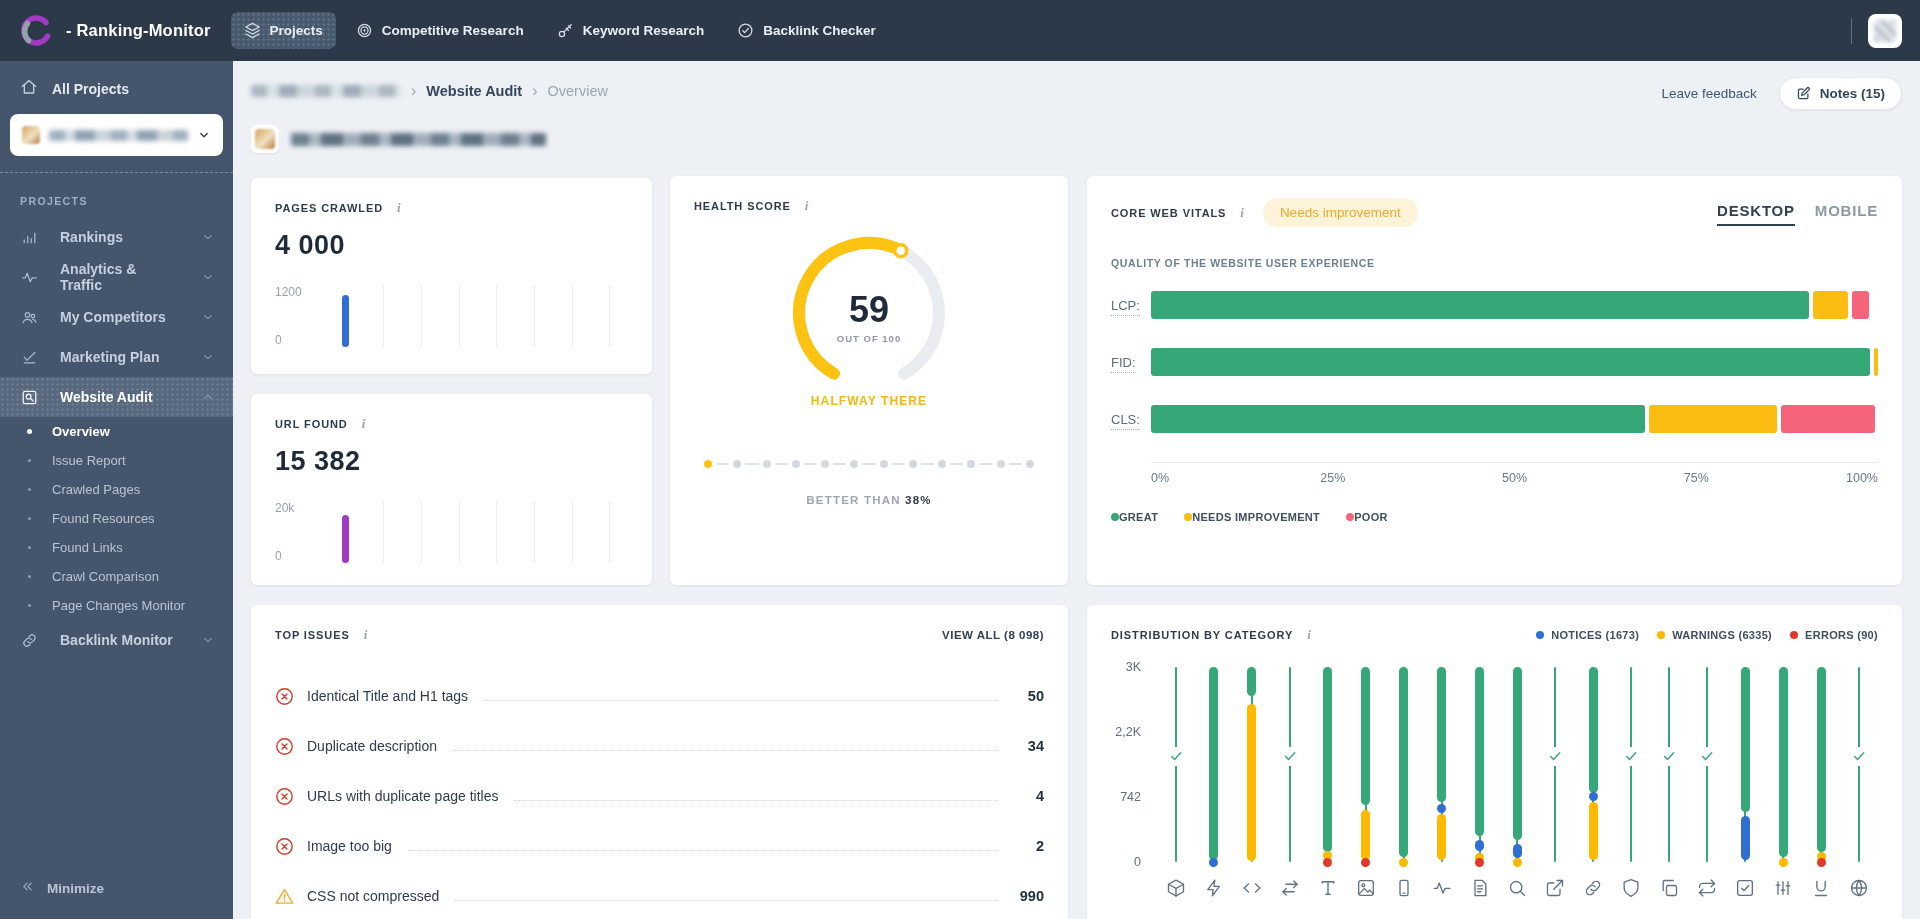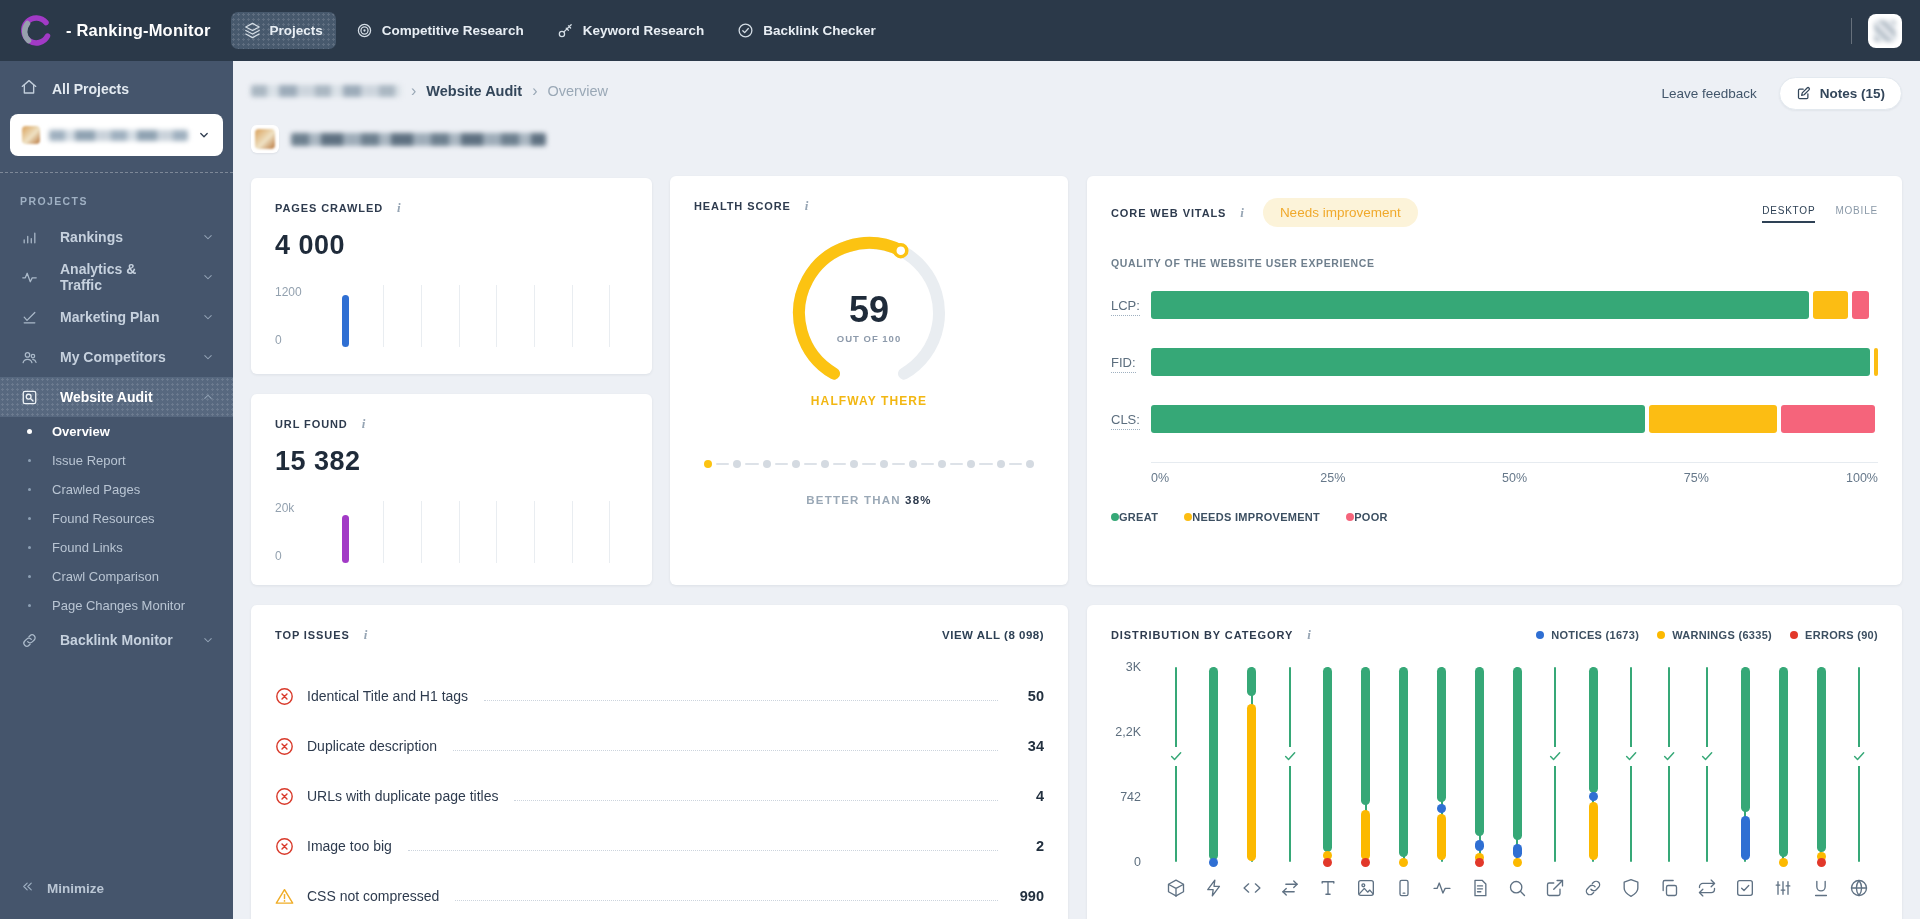--- a/index.html
+++ b/index.html
@@ -75,21 +75,21 @@
   .score-dots{display:flex;align-items:center;margin:52px 10px 0}
   .score-dots .sdot{width:8px;height:8px;border-radius:50%;background:#d4dae1;flex:none}
   .score-dots .sdot.on{background:#fcc312}
   .score-dots .sdash{flex:1;height:2px;background:#dde2e8;margin:0 4px;border-radius:1px}
   .better{text-align:center;font-size:11.5px;font-weight:700;letter-spacing:1.2px;color:#9aa8b6;margin-top:26px}
   .better b{color:#2e3b4e}
   
   .cwv-head{display:flex;align-items:center}
   .badge{margin-left:18px;background:#fcf3d9;color:#f0a92c;font-size:13.5px;padding:7px 17px;border-radius:16px}
   .cwv-tabs{margin-left:auto;display:flex;gap:20px}
-  .cwv-tab{font-size:10px;font-weight:400;letter-spacing:.8px;color:#8a99a8;cursor:pointer;position:relative;padding-bottom:4px}
+  .cwv-tab{font-size:15px;font-weight:700;letter-spacing:.8px;color:#8a99a8;cursor:pointer;position:relative;padding-bottom:4px}
   .cwv-tab.active{color:#2e4155}
   .cwv-tab.active::after{content:"";position:absolute;left:0;right:0;bottom:-3px;height:2px;background:#2e4155}
   .cwv-sub{margin-top:30px;font-size:10.5px;font-weight:700;letter-spacing:.6px;color:#6f7f8d}
   .cwv-rows{margin-top:22px}
   .cwv-row{display:flex;align-items:center;margin-bottom:29px;height:28px}
   .cwv-label{width:40px;font-size:13px;color:#5c6e7e;cursor:pointer;flex:none}
   .cwv-label i{font-style:normal;border-bottom:1px dotted #9fb0c0;padding-bottom:2px}
   .cwv-bars{flex:1;display:flex;height:28px}
   .cwv-seg{height:28px;border-radius:3px;margin-right:4px;cursor:pointer}
   .cwv-seg:last-child{margin-right:0}
@@ -219,41 +219,41 @@
         <span>Analytics &amp; Traffic</span>
         <span class="chev">
           <svg width="14" height="14" viewBox="0 0 24 24" fill="none" stroke="currentColor" stroke-width="1.8" stroke-linecap="round" stroke-linejoin="round">
             <path d="m6.5 9.5 5.5 5.5 5.5-5.5"></path>
           </svg>
         </span>
       </div>
       <div class="side-item">
         <span class="ico">
           <svg width="17" height="17" viewBox="0 0 24 24" fill="none" stroke="currentColor" stroke-width="1.8" stroke-linecap="round" stroke-linejoin="round">
-            <path d="m4.5 11.5 4 4.5L19.5 5"></path>
-            <path d="M4.5 19.5h15"></path>
-          </svg>
-        </span>
-        <span>Marketing Plan</span>
-        <span class="chev">
-          <svg width="14" height="14" viewBox="0 0 24 24" fill="none" stroke="currentColor" stroke-width="1.8" stroke-linecap="round" stroke-linejoin="round">
-            <path d="m6.5 9.5 5.5 5.5 5.5-5.5"></path>
-          </svg>
-        </span>
-      </div>
-      <div class="side-item">
-        <span class="ico">
-          <svg width="17" height="17" viewBox="0 0 24 24" fill="none" stroke="currentColor" stroke-width="1.8" stroke-linecap="round" stroke-linejoin="round">
             <circle cx="9.2" cy="8.3" r="3.1"></circle>
             <path d="M3 19.2c.7-3 3.2-4.7 6.2-4.7s5.5 1.7 6.2 4.7"></path>
             <circle cx="16.9" cy="10" r="2.4"></circle>
             <path d="M16.6 14.6c2.3.4 4 1.9 4.6 4.2"></path>
           </svg>
         </span>
         <span>My Competitors</span>
+        <span class="chev">
+          <svg width="14" height="14" viewBox="0 0 24 24" fill="none" stroke="currentColor" stroke-width="1.8" stroke-linecap="round" stroke-linejoin="round">
+            <path d="m6.5 9.5 5.5 5.5 5.5-5.5"></path>
+          </svg>
+        </span>
+      </div>
+      <div class="side-item">
+        <span class="ico">
+          <svg width="17" height="17" viewBox="0 0 24 24" fill="none" stroke="currentColor" stroke-width="1.8" stroke-linecap="round" stroke-linejoin="round">
+            <path d="m4.5 11.5 4 4.5L19.5 5"></path>
+            <path d="M4.5 19.5h15"></path>
+          </svg>
+        </span>
+        <span>Marketing Plan</span>
         <span class="chev">
           <svg width="14" height="14" viewBox="0 0 24 24" fill="none" stroke="currentColor" stroke-width="1.8" stroke-linecap="round" stroke-linejoin="round">
             <path d="m6.5 9.5 5.5 5.5 5.5-5.5"></path>
           </svg>
         </span>
       </div>
       <div class="side-item active">
         <span class="ico">
           <svg width="17" height="17" viewBox="0 0 24 24" fill="none" stroke="currentColor" stroke-width="1.8" stroke-linecap="round" stroke-linejoin="round">
             <rect x="3.2" y="3.2" width="17.6" height="17.6" rx="2.5"></rect>

